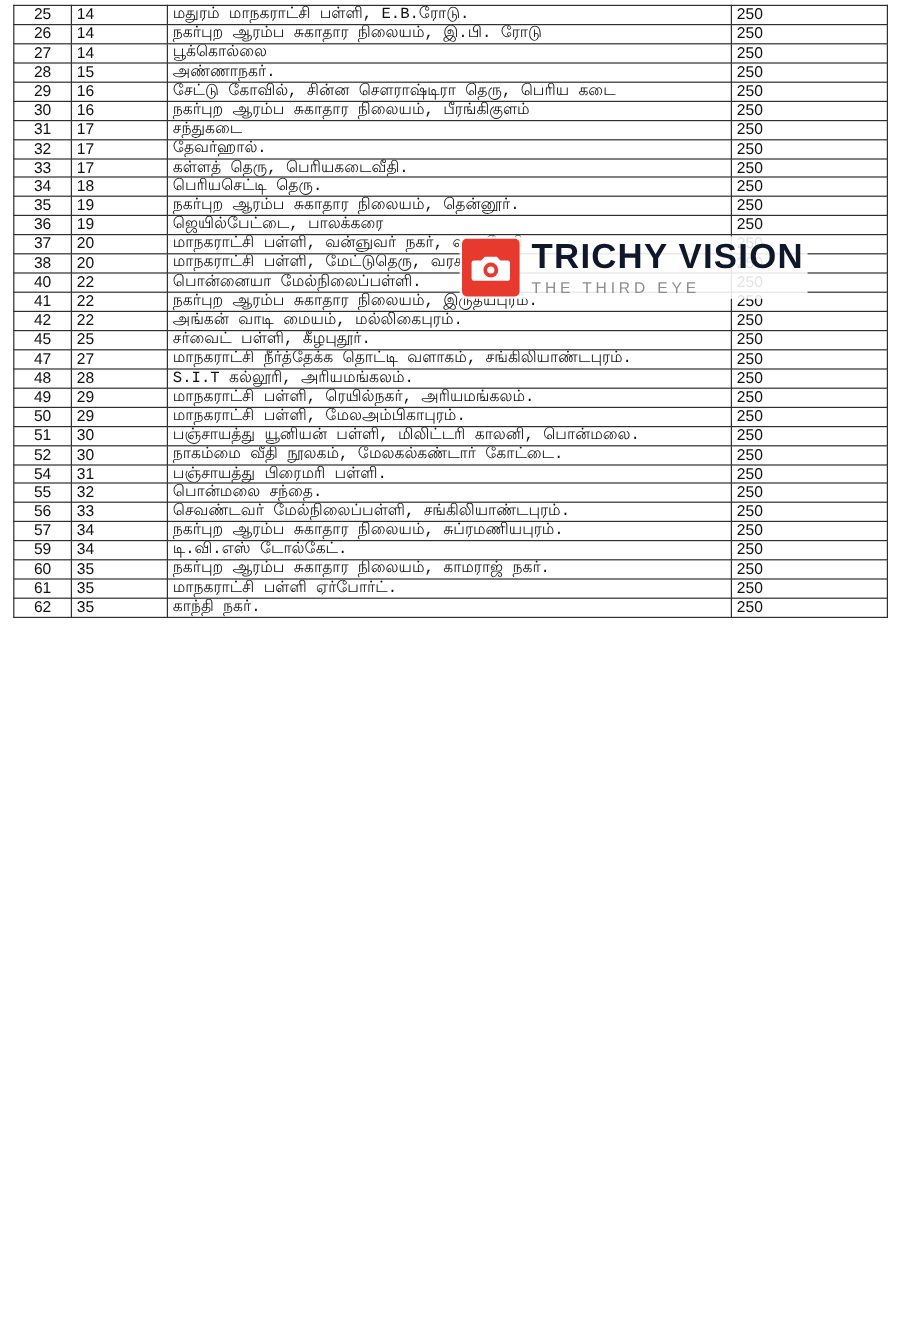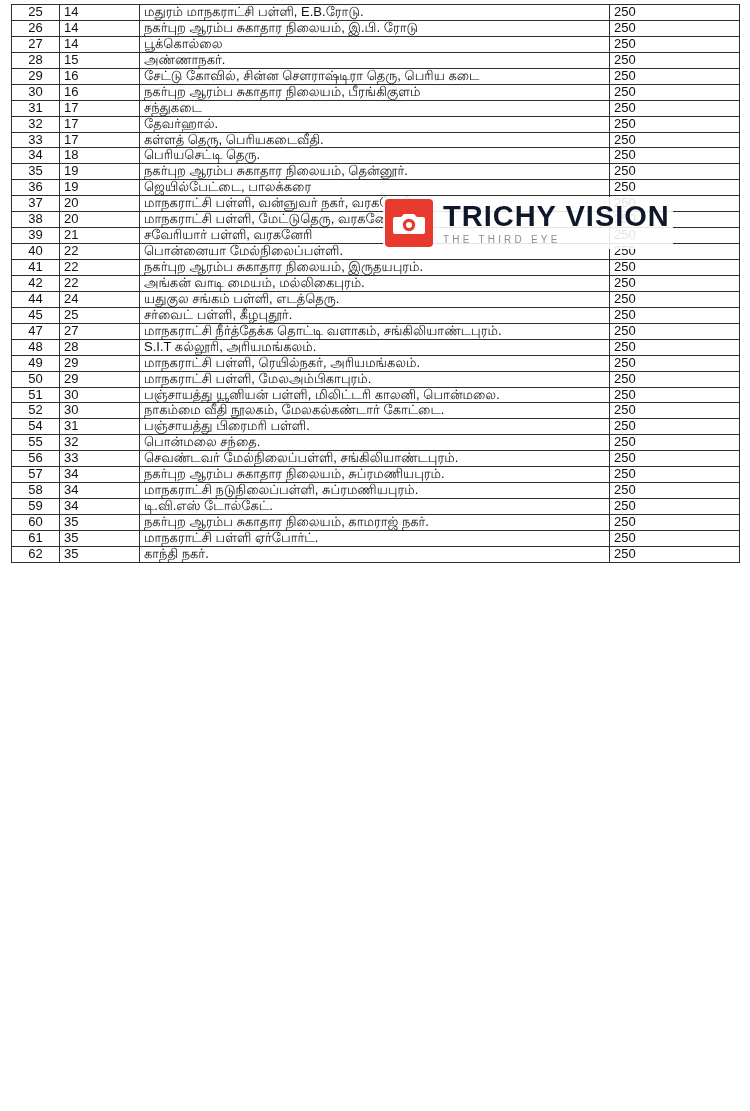--- a/index.html
+++ b/index.html
@@ -51,20 +51,21 @@
     font-size: 14px;
     color: #111;
   }
   td.place {
     text-align: left;
     font-size: 13.5px;
     padding-left: 8px;
     color: #111;
     white-space: nowrap;
     overflow: hidden;
+    font-family: Liberation Mono, monospace;
   }
   td.amt {
     text-align: left;
     padding-right: 18px;
     font-size: 14px;
     color: #111;
   }
 
   
   .watermark {
@@ -97,21 +98,21 @@
     justify-content: center;
   }
   .wm-title {
     font-size: 29px;
     font-weight: bold;
     letter-spacing: 1px;
     color: #0f172a;
     line-height: 1.05;
   }
   .wm-sub {
-    font-size: 10px;
+    font-size: 13px;
     letter-spacing: 3.2px;
     color: #8d8d8d;
     margin-top: 3px;
   }
 </style>
 </head>
 <body>
 
 <div class="sheet">
 
@@ -201,50 +202,38 @@
           <td class="place">மாநகராட்சி பள்ளி, வன்ஞுவர் நகர், வரகனேரி</td>
           <td class="amt">250</td>
         </tr>
         <tr>
           <td class="sno">38</td>
           <td class="ward">20</td>
           <td class="place">மாநகராட்சி பள்ளி, மேட்டுதெரு, வரகனேரி</td>
           <td class="amt">250</td>
         </tr>
         <tr>
-          <td class="sno">39</td>
-          <td class="ward">21</td>
-          <td class="place">சவேரியார் பள்ளி, வரகனேரி</td>
-          <td class="amt">250</td>
-        </tr>
-        <tr>
           <td class="sno">40</td>
           <td class="ward">22</td>
           <td class="place">பொன்னையா மேல்நிலைப்பள்ளி.</td>
           <td class="amt">250</td>
         </tr>
         <tr>
           <td class="sno">41</td>
           <td class="ward">22</td>
           <td class="place">நகர்புற ஆரம்ப சுகாதார நிலையம், இருதயபுரம்.</td>
           <td class="amt">250</td>
         </tr>
         <tr>
           <td class="sno">42</td>
           <td class="ward">22</td>
           <td class="place">அங்கன் வாடி மையம், மல்லிகைபுரம்.</td>
           <td class="amt">250</td>
         </tr>
         <tr>
-          <td class="sno">44</td>
-          <td class="ward">24</td>
-          <td class="place">யதுகுல சங்கம் பள்ளி, எடத்தெரு.</td>
-          <td class="amt">250</td>
-        </tr>
-        <tr>
           <td class="sno">45</td>
           <td class="ward">25</td>
           <td class="place">சர்வைட் பள்ளி, கீழபுதூர்.</td>
           <td class="amt">250</td>
         </tr>
         <tr>
           <td class="sno">47</td>
           <td class="ward">27</td>
           <td class="place">மாநகராட்சி நீர்த்தேக்க தொட்டி வளாகம், சங்கிலியாண்டபுரம்.</td>
           <td class="amt">250</td>
@@ -294,26 +283,20 @@
         <tr>
           <td class="sno">56</td>
           <td class="ward">33</td>
           <td class="place">செவண்டவர் மேல்நிலைப்பள்ளி, சங்கிலியாண்டபுரம்.</td>
           <td class="amt">250</td>
         </tr>
         <tr>
           <td class="sno">57</td>
           <td class="ward">34</td>
           <td class="place">நகர்புற ஆரம்ப சுகாதார நிலையம், சுப்ரமணியபுரம்.</td>
-          <td class="amt">250</td>
-        </tr>
-        <tr>
-          <td class="sno">58</td>
-          <td class="ward">34</td>
-          <td class="place">மாநகராட்சி நடுநிலைப்பள்ளி, சுப்ரமணியபுரம்.</td>
           <td class="amt">250</td>
         </tr>
         <tr>
           <td class="sno">59</td>
           <td class="ward">34</td>
           <td class="place">டி.வி.எஸ் டோல்கேட்.</td>
           <td class="amt">250</td>
         </tr>
         <tr>
           <td class="sno">60</td>

